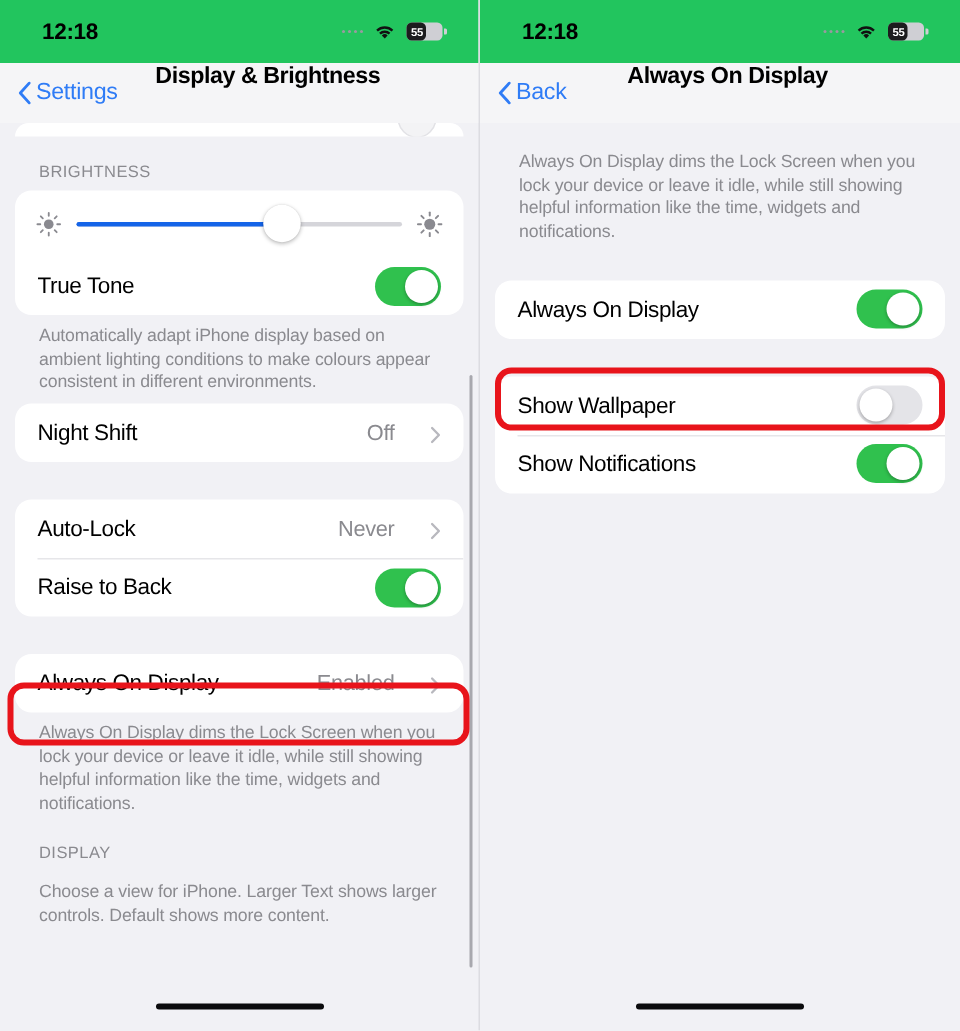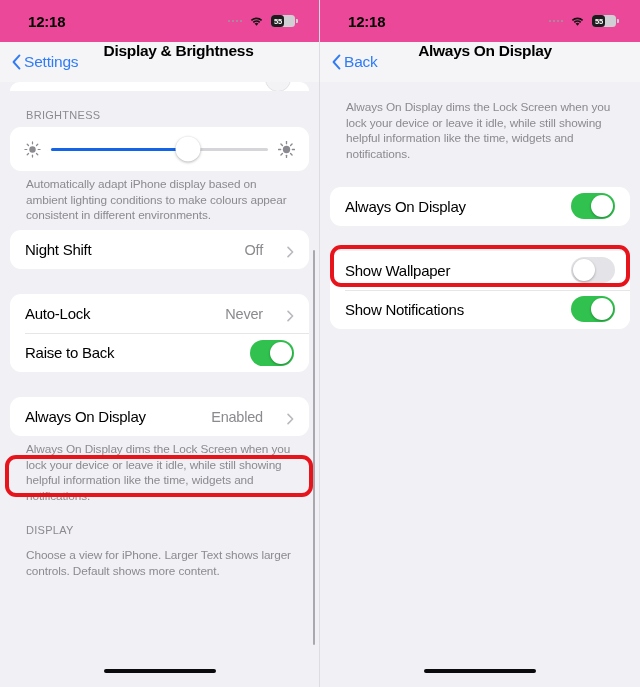--- a/index.html
+++ b/index.html
@@ -10,21 +10,21 @@
     overflow:hidden;
   }
   .screens { display:flex; width:640px; height:687px; position:relative; }
   .panel { width:320px; height:687px; position:relative; background:#f1f1f5; overflow:hidden; }
   .panel.left { border-right:1px solid #dcdce1; }
 
   
   .statusbar {
     height:42px; display:flex; align-items:center;
     justify-content:space-between; padding:0 24px 0 28px;
-    background:#ec4899;
+    background:#22c55e;
   }
   .sb-time { font-size:15px; font-weight:bold; color:#000; letter-spacing:-0.2px; }
   .sb-right { display:flex; align-items:center; gap:7px; }
   .sb-dots { display:flex; gap:2px; align-items:center; }
   .sb-dots i { width:2px; height:2px; background:#9a9aa0; border-radius:50%; display:block; }
   .wifi { position:relative; width:15px; height:11px; }
   .wifi svg { display:block; }
   .batt { position:relative; width:24px; height:12px; border-radius:3.5px;
           background:#cfcfd4; display:flex; align-items:center; }
   .batt-fill { position:absolute; left:0; top:0; bottom:0; width:55%;
@@ -210,20 +210,26 @@
                   <path d="M0.6 9h2.2"></path>
                   <path d="M15.2 9h2.2"></path>
                   <path d="M3.1 3.1l1.6 1.6"></path>
                   <path d="M13.3 13.3l1.6 1.6"></path>
                   <path d="M14.9 3.1l-1.6 1.6"></path>
                   <path d="M4.7 13.3l-1.6 1.6"></path>
                 </g>
               </svg>
           </span>
         </div>
+        <div class="row">
+          <span class="row-label">True Tone</span>
+          <span class="toggle on">
+              <span class="tknob"></span>
+            </span>
+        </div>
       </div>
       <div class="footnote">Automatically adapt iPhone display based on ambient lighting conditions to make colours appear consistent in different environments.</div>
 
       <div class="group" style="margin-top:6px;">
         <div class="row">
           <span class="row-label">Night Shift</span>
           <span class="row-right">
             <span class="row-value">Off</span>
             <span class="chev">
               <svg viewBox="0 0 8 13" width="7" height="12">

